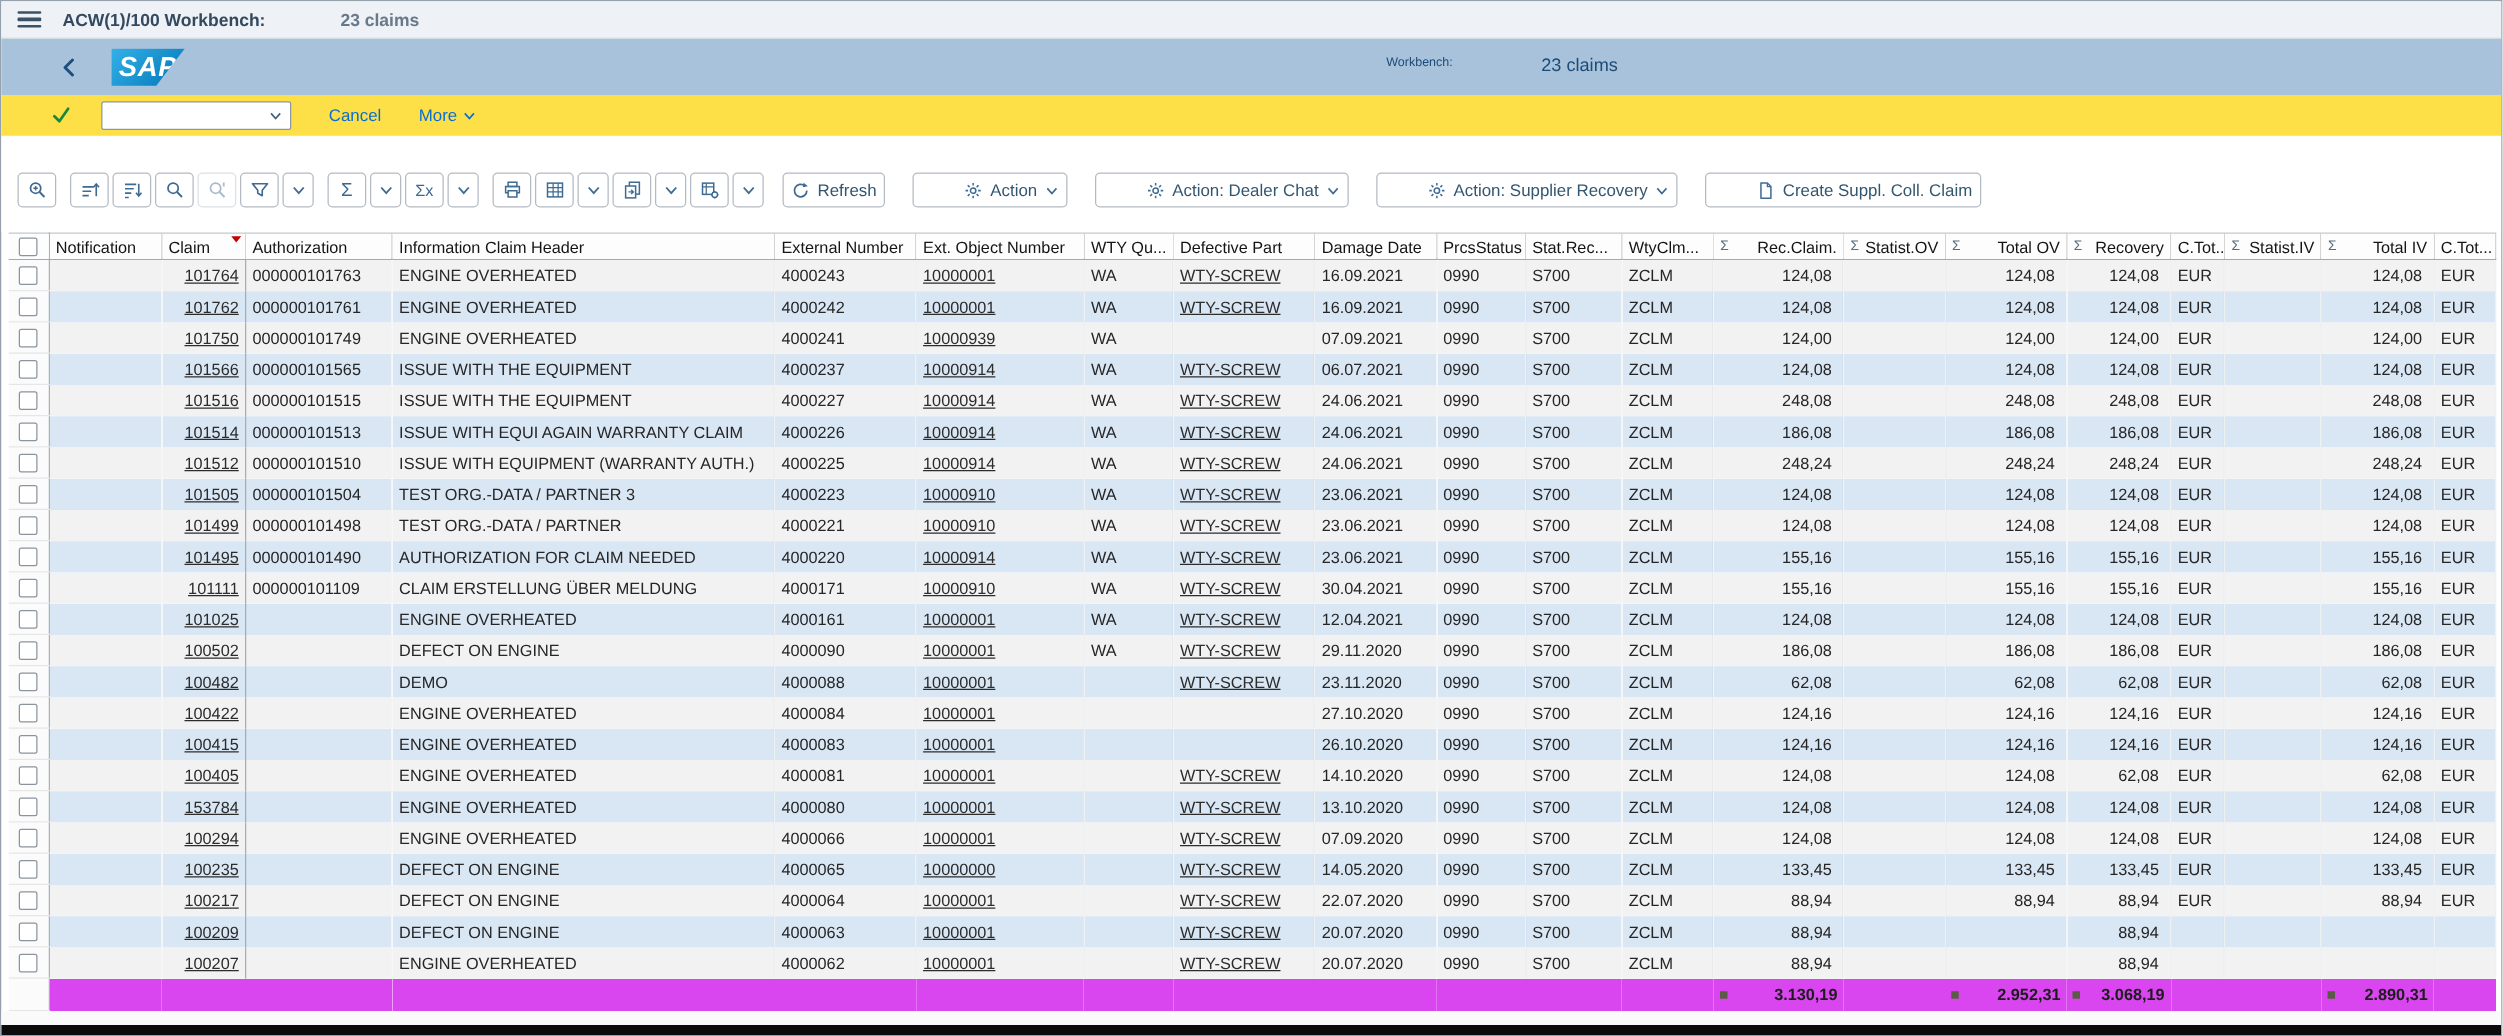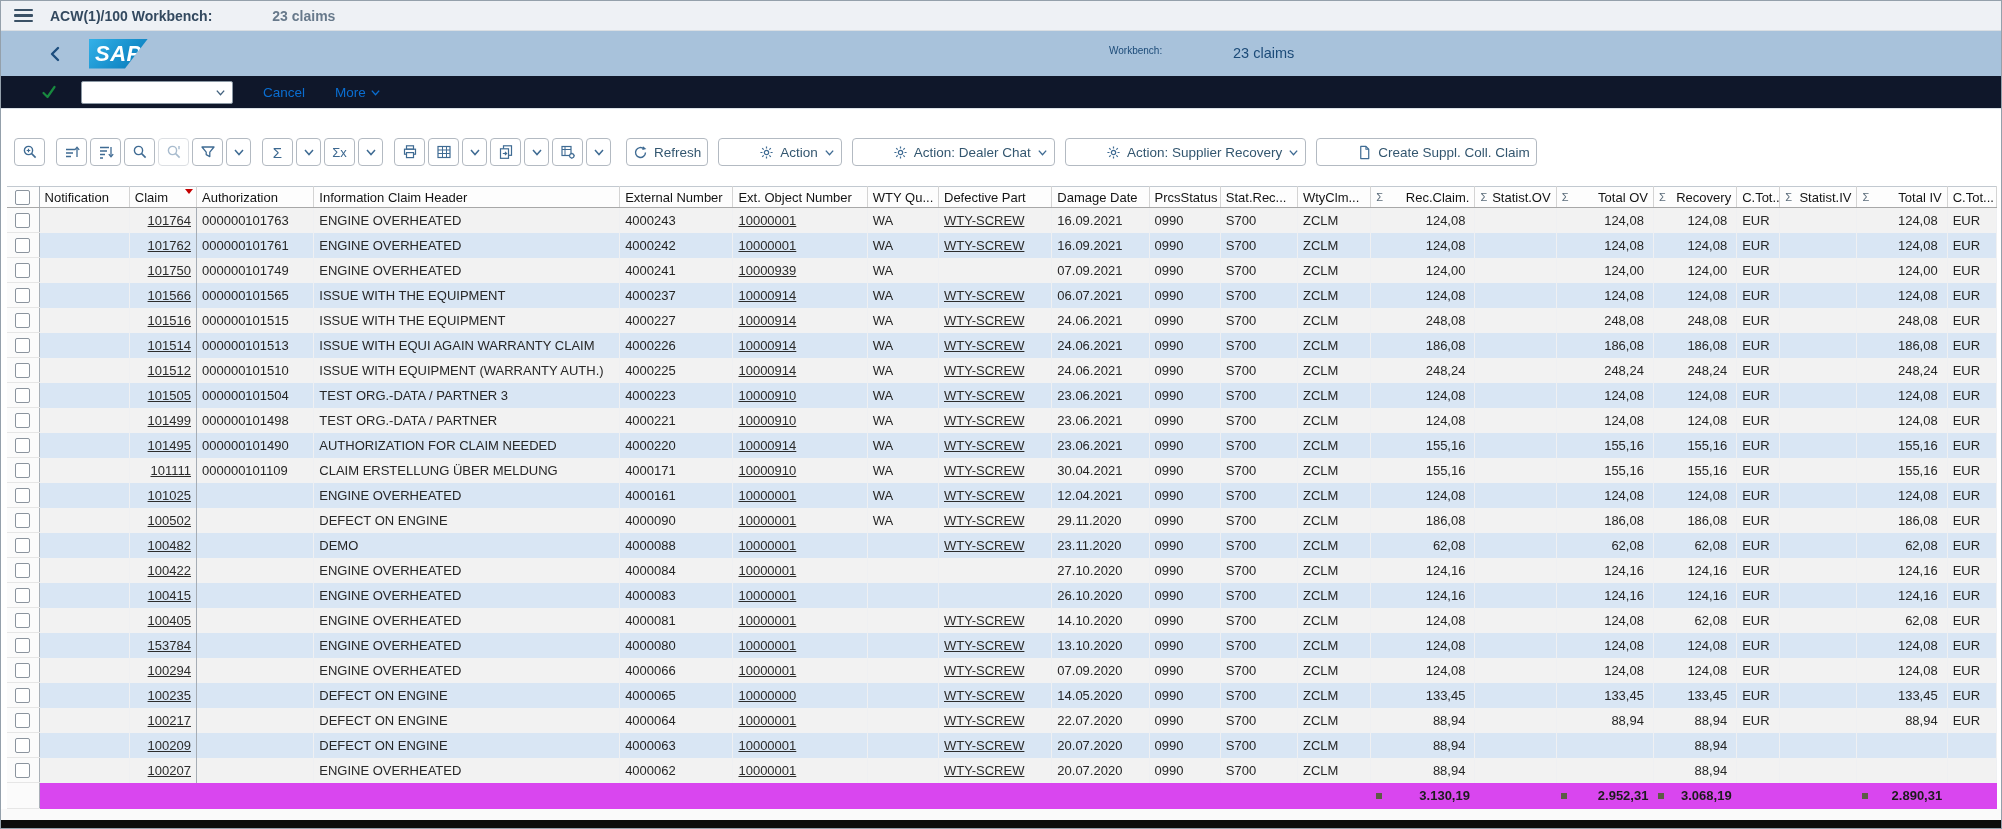--- a/index.html
+++ b/index.html
@@ -21,39 +21,39 @@
   .sap-logo {
     margin-left:26px; width:59px; height:30px; color:#fff;
     background: linear-gradient(135deg,#33b1e8 0%,#1187c5 70%,#0c76b2 100%);
     clip-path: polygon(0 0, 100% 0, 61% 100%, 0 100%);
     display:flex; align-items:center; padding-left:6px;
     font-weight:bold; font-style:italic; font-size:22px; letter-spacing:.5px;
   }
   .wb-label { position:absolute; left:1108px; top:14px; font-size:10px; color:#1c4b78;text-align:center; }
   .wb-value { position:absolute; left:1232px; top:14px; font-size:14.5px; color:#1c4b78; }
   
-  .actionbar { height:33px; background:#0f172a; border-bottom:1px solid #dbe1e7; display:flex; align-items:center; }
+  .actionbar { height:33px; background:#fde047; border-bottom:1px solid #dbe1e7; display:flex; align-items:center; }
   .ok-check { margin-left:40px; display:flex; }
   .combobox { margin-left:24px; width:152px; height:23px; background:#fff; border:1px solid #8b98a4; border-radius:2px; display:flex; align-items:center; }
   .combobox input { flex:1; min-width:0; border:none; outline:none; background:transparent; font:inherit; font-size:13px; padding:0 5px; height:100%; }
   .cb-btn { width:23px; height:100%; display:flex; align-items:center; justify-content:center; cursor:pointer; }
   .link-btn { margin-left:30px; color:#0a6ed1; font-size:13.5px; cursor:pointer; display:flex; align-items:center; gap:4px; }
   
   .toolbarstrip { height:77px; background:#fff; padding:29px 0 0 13px; }
   .toolbar { display:flex; align-items:center; }
   .grp { margin-left:11px; display:flex; }
   .grp-wide { margin-left:15px; }
   button.tbtn {
     height:28px; min-width:31px; padding:0 6px; background:#fff;
     border:1px solid #b3bac2; border-radius:4px; cursor:pointer;
     display:flex; align-items:center; justify-content:center; gap:6px;
     color:#33566f; font-family:inherit; font-size:13.5px; white-space:nowrap;
   }
   .grp button.tbtn + button.tbtn { margin-left:3px; }
-  .grp-wide button.tbtn + button.tbtn { margin-left:10px;padding-left:40px; }
+  .grp-wide button.tbtn + button.tbtn { margin-left:22px;padding-left:40px; }
   button.chevbtn { min-width:25px; padding:0 4px; }
   button.dim { opacity:.45; }
   .sum-glyph { font-size:15px; color:#3c6890; line-height:1; }
   .sub-glyph { font-size:13px; color:#3c6890; line-height:1; }
   .icn { display:block; }
   
   .tablewrap { margin-left:6px; width:1990px; background:#fff; }
   table { border-collapse:collapse; table-layout:fixed; width:1990px; font-size:13px; color:#262626; }
   thead th {
     height:21px; background:#fdfdfd; font-weight:400; color:#141414; text-align:left;

